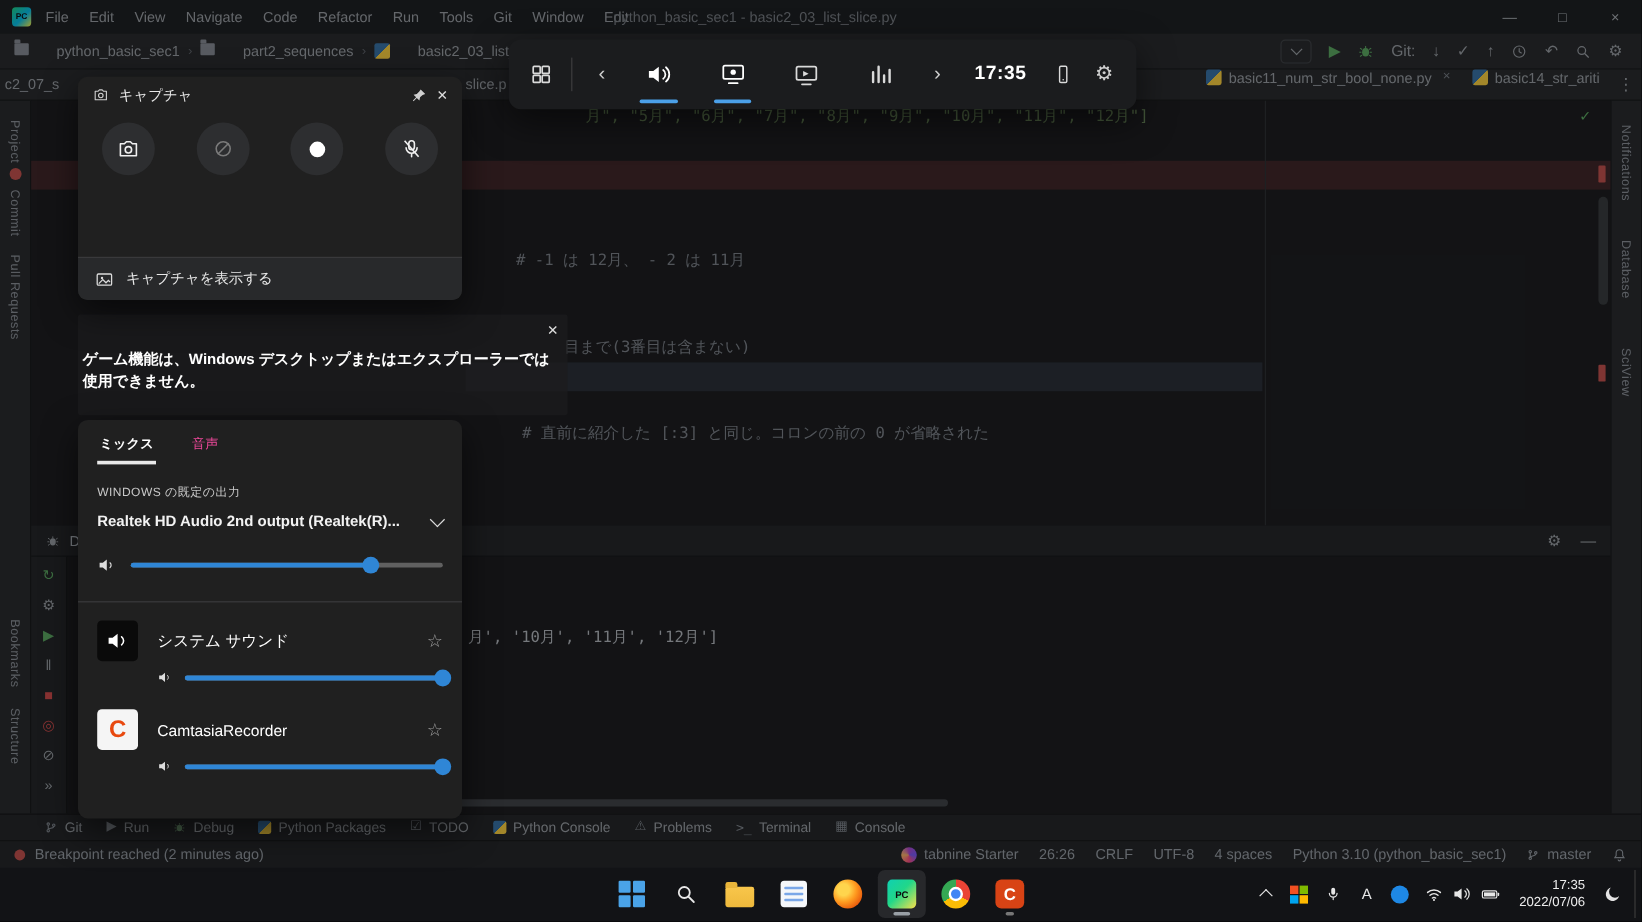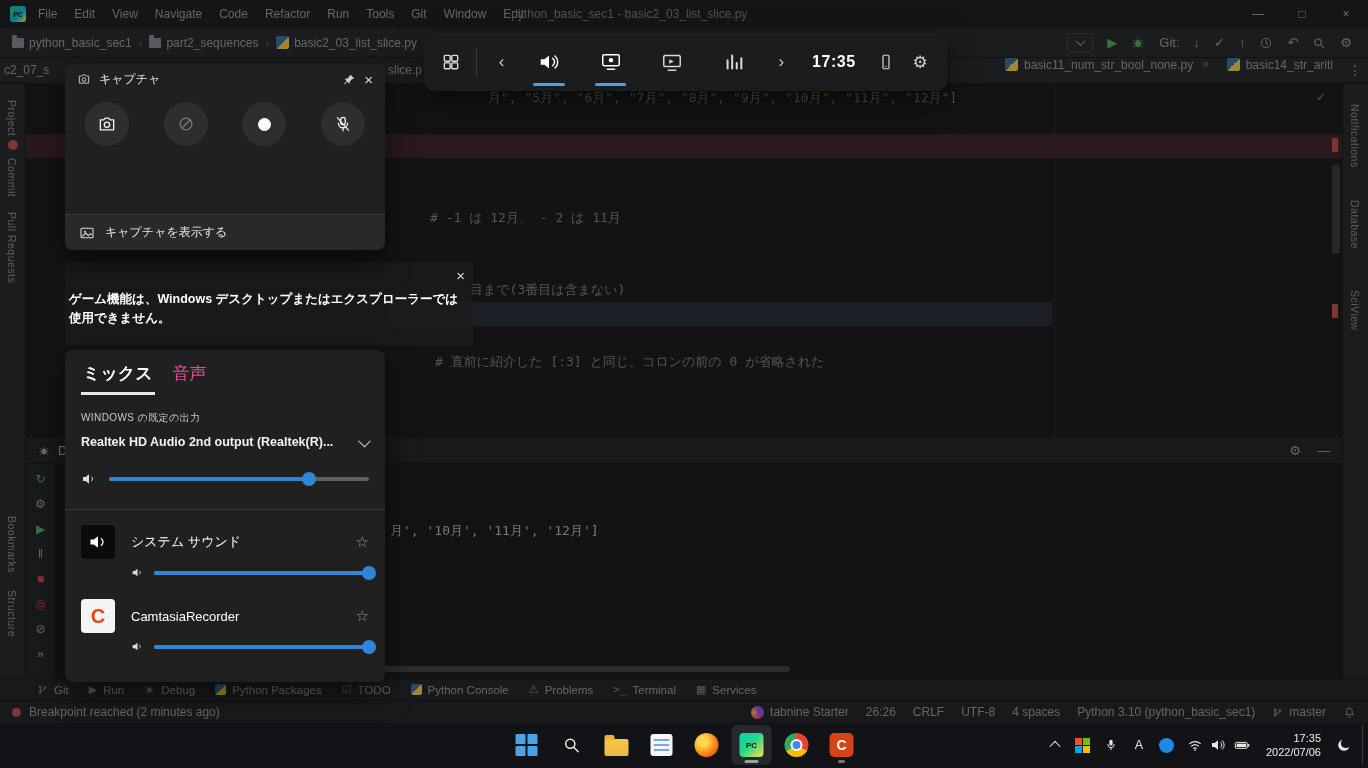--- a/index.html
+++ b/index.html
@@ -13,21 +13,21 @@
     background:linear-gradient(135deg,#21d789,#07c3f2 55%,#fcf84a);display:flex;align-items:center;justify-content:center;color:#111;font-size:7px;font-weight:bold}
   .menus{display:flex;gap:17px}
   .menu{cursor:default}
   .wtitle{position:absolute;left:46%;transform:translateX(-50%);color:#7b8087}
   .wcontrols{margin-left:auto;display:flex}
   .wbtn{width:44px;height:28px;display:flex;align-items:center;justify-content:center;color:#aab0b6;font-size:12px}
 
   
   #toolbar{position:absolute;left:0;top:28px;width:100%;height:30px;background:#2b2d30;border-bottom:1px solid #1a1b1d;display:flex;align-items:center;font-size:12px;color:#9da2a8}
   .breadcrumbs{display:flex;align-items:center;gap:7px;padding-left:12px}
-  .crumb{display:flex;align-items:center;gap:5px}
+  .crumb{display:flex;gap:23px}
   .crumb-sep{color:#62666d;font-size:11px}
   .mini-folder{width:12px;height:10px;background:#8a8f98;border-radius:1px;position:relative}
   .mini-folder::before{content:'';position:absolute;top:-3px;left:0;width:5px;height:3px;background:#8a8f98;border-radius:1px 1px 0 0}
   .pyicon{width:13px;height:13px;border-radius:2px;background:linear-gradient(135deg,#3a76ab 50%,#ffd343 50%);flex:0 0 auto}
   .tool-right{margin-left:auto;display:flex;align-items:center;gap:14px;padding-right:16px}
   .ticon{font-size:13px;color:#9da2a8;line-height:1}
   .ticon.green{color:#5fad65}
   .combo{width:26px;height:20px;border:1px solid #43464a;border-radius:4px;display:flex;align-items:center;justify-content:center}
   .chev-d{width:7px;height:7px;border-right:1.6px solid currentColor;border-bottom:1.6px solid currentColor;transform:rotate(45deg) translate(-1px,-1px);display:inline-block}
   .isvg{display:inline-flex;vertical-align:middle}
@@ -108,21 +108,21 @@
   .cw-footer{position:absolute;bottom:0;left:0;right:0;height:36px;background:#28292b;border-top:1px solid #39393b;display:flex;align-items:center;gap:10px;padding:0 14px;font-size:12px}
 
   
   #gb-toast{position:absolute;left:65px;top:262px;width:408px;height:84px;background:rgba(28,28,30,.75);z-index:100;border-radius:2px}
   .toast-close{position:absolute;right:8px;top:5px;font-size:15px;color:#dcdcdc}
   .toast-text{position:absolute;left:4px;top:28px;width:400px;font-size:12.5px;font-weight:bold;line-height:1.5;color:#fff}
 
   
   #gb-audio{position:absolute;left:65px;top:350px;width:320px;height:332px;background:#202020;border-radius:8px;
     box-shadow:0 10px 28px rgba(0,0,0,.55);z-index:100;color:#e8e8e8;padding:0 16px}
-  .aw-tabs{display:flex;gap:16px;padding-top:8px;font-size:17px}
+  .aw-tabs{display:flex;gap:28px;padding-top:8px;font-size:11px}
   .aw-tab{padding:4px 2px 7px;color:#ec4899}
   .aw-tab.active{color:#fff;border-bottom:3px solid #e8e8e8;font-weight:700}
   .aw-label{margin-top:16px;font-size:10px;color:#c9c9c9;letter-spacing:.4px}
   .aw-device{margin-top:10px;display:flex;align-items:center;font-size:12.5px;font-weight:700;color:#f2f2f2}
   .aw-device .nm{flex:1;white-space:nowrap;overflow:hidden}
   .aw-device .chev-d{width:9px;height:9px;color:#dcdcdc;margin-left:8px;flex:0 0 auto}
   .aw-master{margin-top:22px;display:flex;align-items:center;gap:12px}
   .aw-divider{margin:22px -16px 0;height:1px;background:#3a3a3c}
   .aw-app{margin-top:15px;display:flex;align-items:center;gap:16px}
   .app-ico{width:34px;height:34px;border-radius:4px;display:flex;align-items:center;justify-content:center;flex:0 0 auto}
@@ -354,21 +354,21 @@
     <span class="twb">
         <span class="i">⚠</span>
         <span>Problems</span>
       </span>
     <span class="twb">
         <span class="i" style="font-family:'DejaVu Sans Mono',monospace">&gt;_</span>
         <span>Terminal</span>
       </span>
     <span class="twb">
         <span class="i">▦</span>
-        <span>Services</span>
+        <span>Console</span>
       </span>
   </div>
 
   <div id="statusbar">
     <span class="sb-left">
       <span class="red-dot"></span>
       <span>Breakpoint reached (2 minutes ago)</span>
     </span>
     <span class="sb-right">
       <span class="sb-item">

